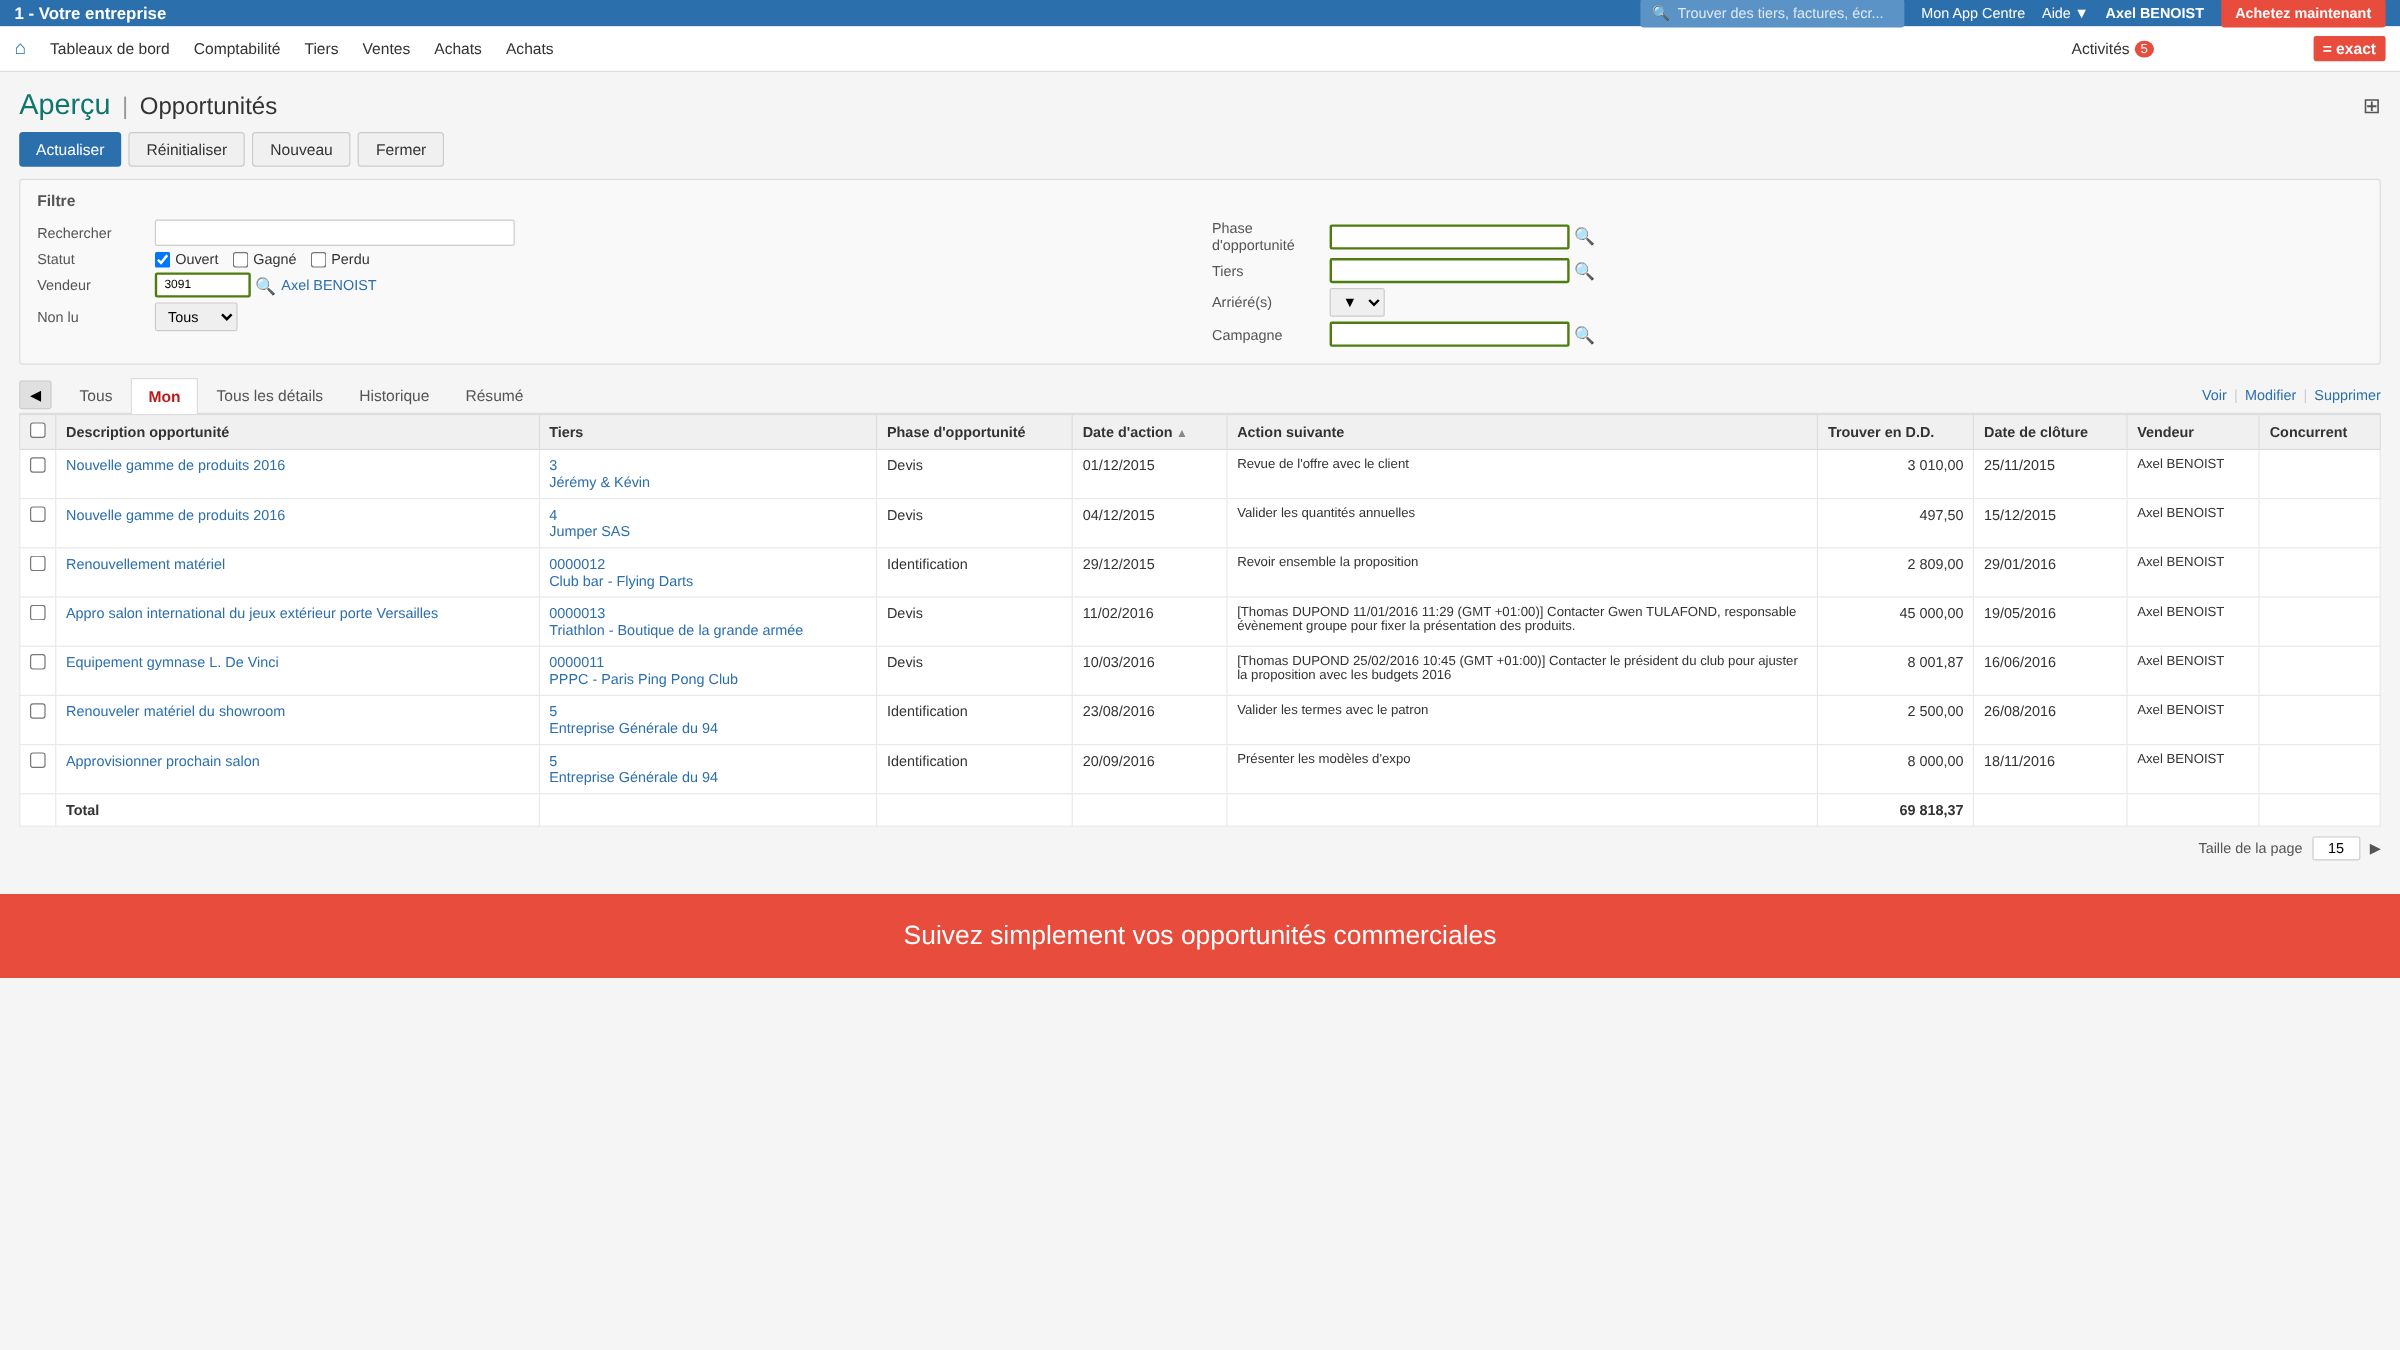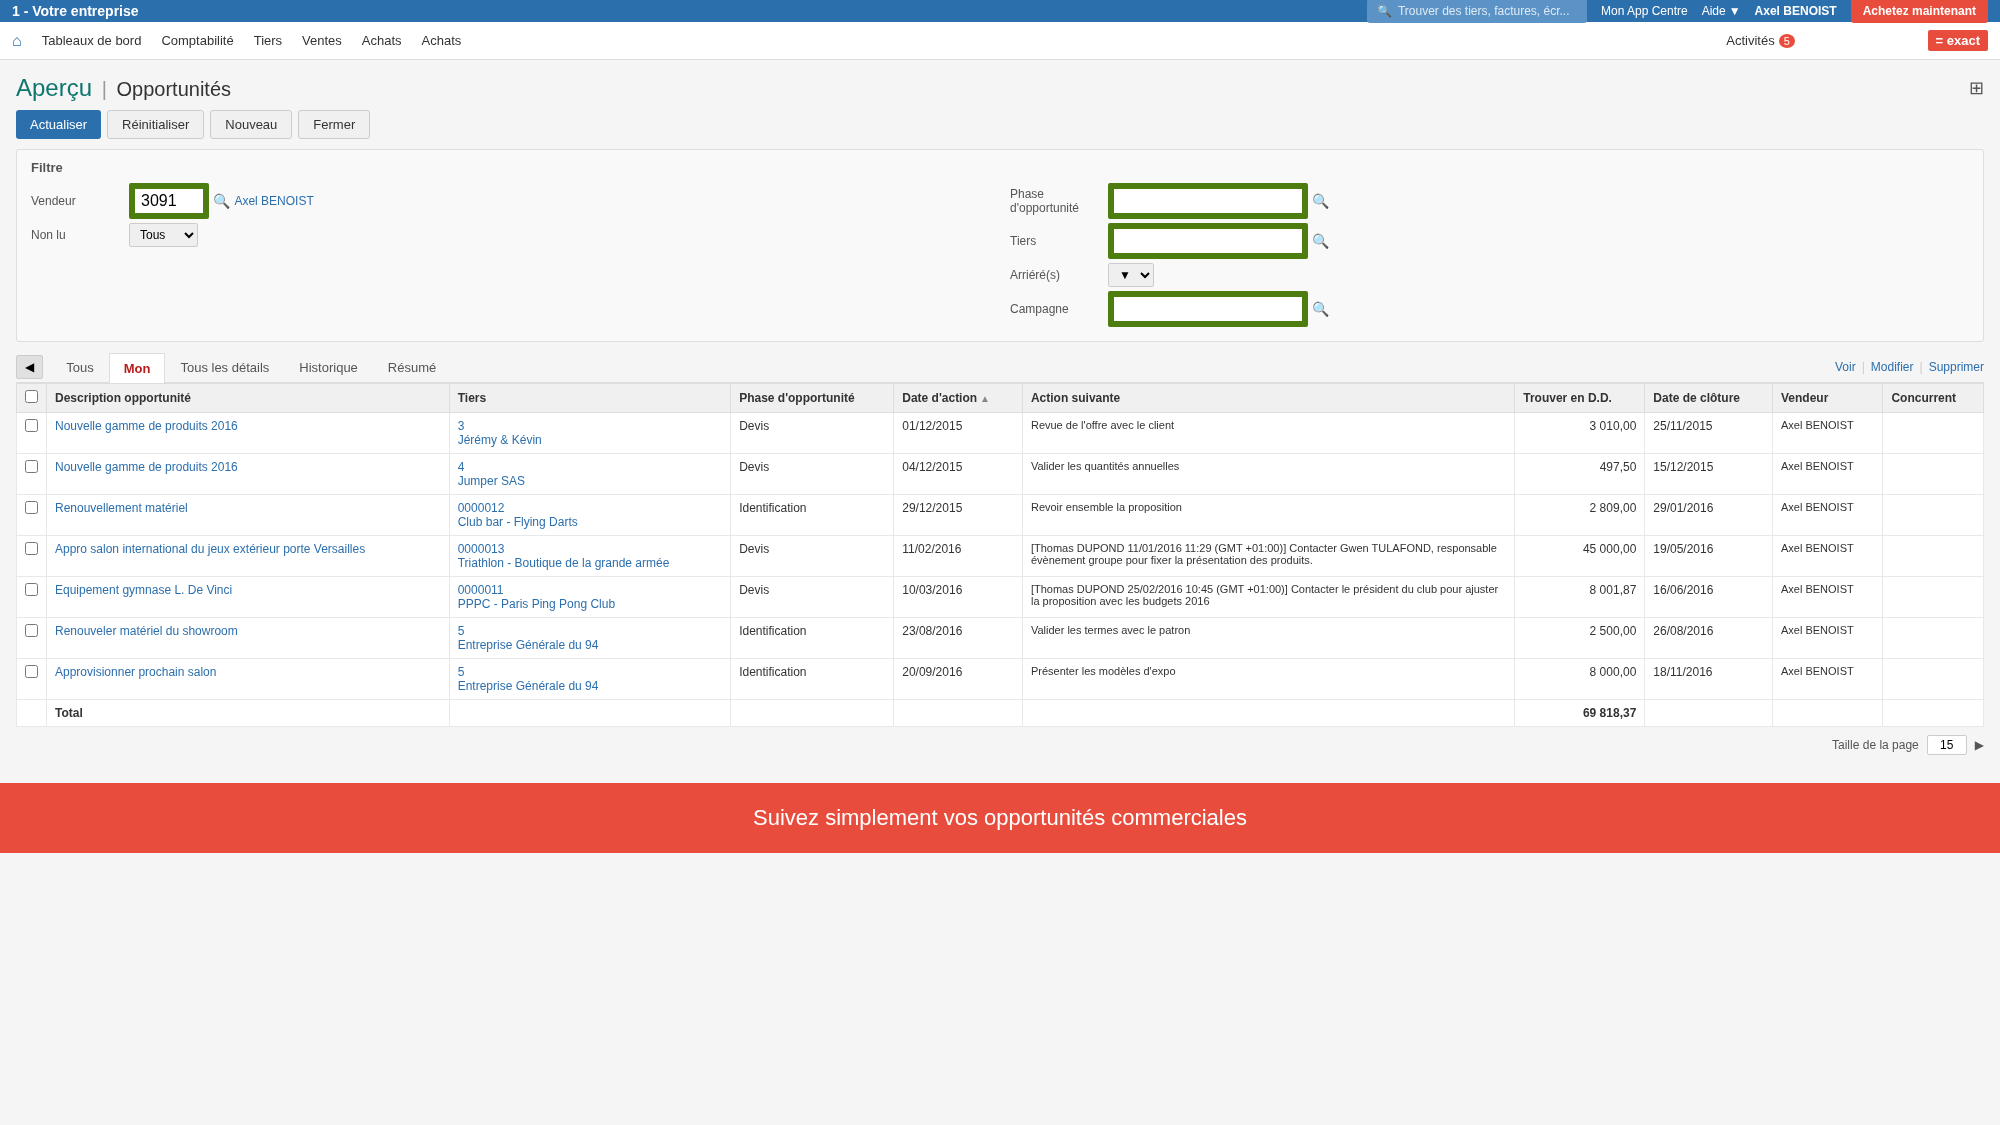--- a/index.html
+++ b/index.html
@@ -112,24 +112,24 @@
       border: 1px solid #ddd;
       border-radius: 3px;
       margin: 0 16px 10px;
       padding: 10px 14px;
     }
     .filter-title { font-size: 13px; color: #555; margin-bottom: 8px; font-weight: bold; }
     .filter-grid { display: grid; grid-template-columns: 1fr 1fr; gap: 6px 20px; }
     .filter-row { display: flex; align-items: center; gap: 8px; margin-bottom: 4px; }
     .filter-label { width: 90px; font-size: 12px; color: #555; flex-shrink: 0; }
     .filter-input {
-      border: 6px solid #4d7c0f;
+      border: 2px solid #4d7c0f;
       border-radius: 2px;
       padding: 3px 6px;
-      font-size: 16px;
+      font-size: 10px;
       flex: 1;
     }
     .filter-input-wide {
       border: 1px solid #ccc;
       border-radius: 2px;
       padding: 3px 6px;
       font-size: 12px;
       width: 300px;
     }
     .checkbox-group { display: flex; gap: 12px; align-items: center; }
@@ -300,20 +300,38 @@
   <button class="btn-secondary">Réinitialiser</button>
   <button class="btn-secondary">Nouveau</button>
   <button class="btn-secondary">Fermer</button>
 </div>
 
 <div class="filter-section">
   <div class="filter-title">Filtre</div>
   <div class="filter-grid">
 
     <div>
+      <div class="filter-row">
+        <span class="filter-label">Rechercher</span>
+        <input class="filter-input-wide" type="text" style="">
+      </div>
+      <div class="filter-row">
+        <span class="filter-label">Statut</span>
+        <div class="checkbox-group">
+          <label class="checkbox-item">
+            <input type="checkbox" checked="" style=""> Ouvert
+          </label>
+          <label class="checkbox-item">
+            <input type="checkbox" style=""> Gagné
+          </label>
+          <label class="checkbox-item">
+            <input type="checkbox" style=""> Perdu
+          </label>
+        </div>
+      </div>
       <div class="filter-row">
         <span class="filter-label">Vendeur</span>
         <div class="input-with-icon">
           <input class="filter-input" type="text" value="3091" style="width: 80px;">
           <span class="search-icon-inline">🔍</span>
           <a class="vendor-link">Axel BENOIST</a>
         </div>
       </div>
       <div class="filter-row">
         <span class="filter-label">Non lu</span>

